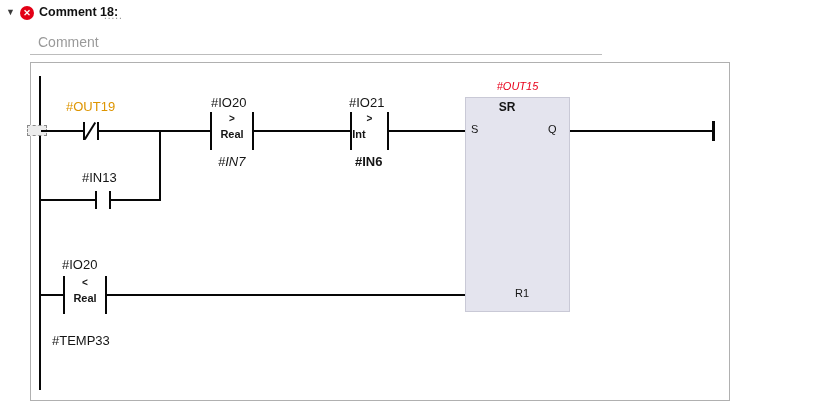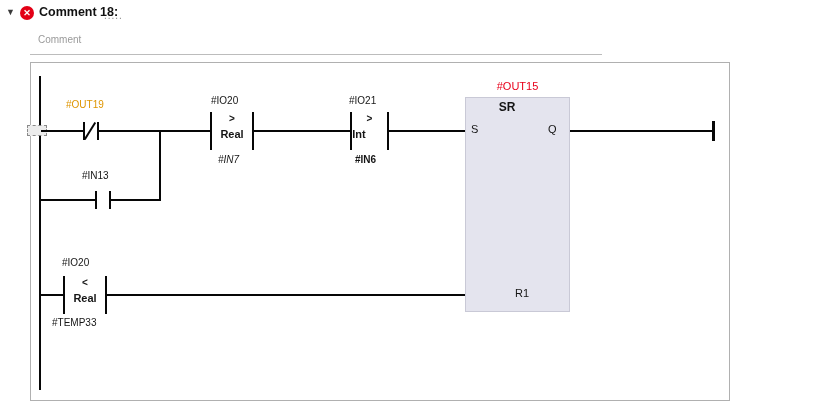--- a/index.html
+++ b/index.html
@@ -10,34 +10,34 @@
   .collapse{position:absolute;left:6px;top:7px;font-size:9px;color:#3a3a3a;cursor:pointer;}
   .errbadge{position:absolute;left:20px;top:6px;width:14px;height:14px;border-radius:50%;
             background:#e30016;color:#fff;font-size:9px;font-weight:bold;line-height:14px;
             text-align:center;}
   .nettitle{position:absolute;left:39px;top:5px;font-size:12.5px;font-weight:bold;color:#111;}
   .netdots{position:absolute;left:104px;top:10px;font-size:10px;color:#8a8a8a;letter-spacing:1px;}
 
   
   .commentbox{position:absolute;left:30px;top:30px;width:572px;height:24px;
               border-bottom:1px solid #bcbcbc;}
-  .commenttext{position:absolute;left:8px;top:4px;font-size:10px;color:#9a9a9a;}
+  .commenttext{position:absolute;left:8px;top:4px;font-size:14px;color:#9a9a9a;}
 
   
   .canvas{position:absolute;left:30px;top:62px;width:698px;height:337px;
           border:1px solid #b0b0b0;background:#fff;}
 
   .hline{position:absolute;height:2px;background:#070707;}
   .vline{position:absolute;width:2px;background:#070707;}
   .cbar{position:absolute;width:2px;background:#070707;}
   .slash{position:absolute;width:2px;height:20px;background:#070707;transform:rotate(32deg);}
 
-  .lbl{position:absolute;font-size:10px;color:#151515;white-space:nowrap;}
+  .lbl{position:absolute;font-size:13px;color:#151515;white-space:nowrap;}
   .orange{color:#de9500;}
-  .red{color:#e8001a;}
+  .red{color:#e8001a;font-style:italic;}
   .optxt{position:absolute;font-size:10px;font-weight:bold;color:#151515;text-align:center;}
   .dtype{position:absolute;font-size:11px;font-weight:bold;color:#151515;text-align:center;}
 
   .srbox{position:absolute;left:465px;top:97px;width:105px;height:215px;
          background:#e4e4ee;border:1px solid #c9c9d6;box-sizing:border-box;}
   .srtitle{position:absolute;left:465px;top:100px;width:84px;text-align:center;
            font-size:12px;font-weight:bold;color:#151515;}
   .srlabel{position:absolute;left:465px;top:80px;width:105px;text-align:center;font-size:11px;}
   .pin{position:absolute;font-size:11px;color:#151515;}
 
@@ -118,16 +118,16 @@
   <div class="cbar" style="left:712px;top:121px;height:20px;width:3px;"></div>
 
   <div class="hline" style="left:41px;top:294px;width:22px;"></div>
   <span class="lbl" style="left:62px;top:257px;">#IO20</span>
   <div>
     <div class="cbar" style="left:63px;top:276px;height:38px;"></div>
     <div class="cbar" style="left:105px;top:276px;height:38px;"></div>
     <span class="optxt" style="left:65px;top:277px;width:40px;">&lt;</span>
     <span class="dtype" style="left:65px;top:292px;width:40px;">Real</span>
   </div>
-  <span class="lbl" style="left:52px;top:317px;">#TEMP33</span>
+  <span class="lbl" style="left:52px;top:333px;">#TEMP33</span>
   <div class="hline" style="left:107px;top:294px;width:358px;"></div>
 
 </div>
 
 </body></html>

